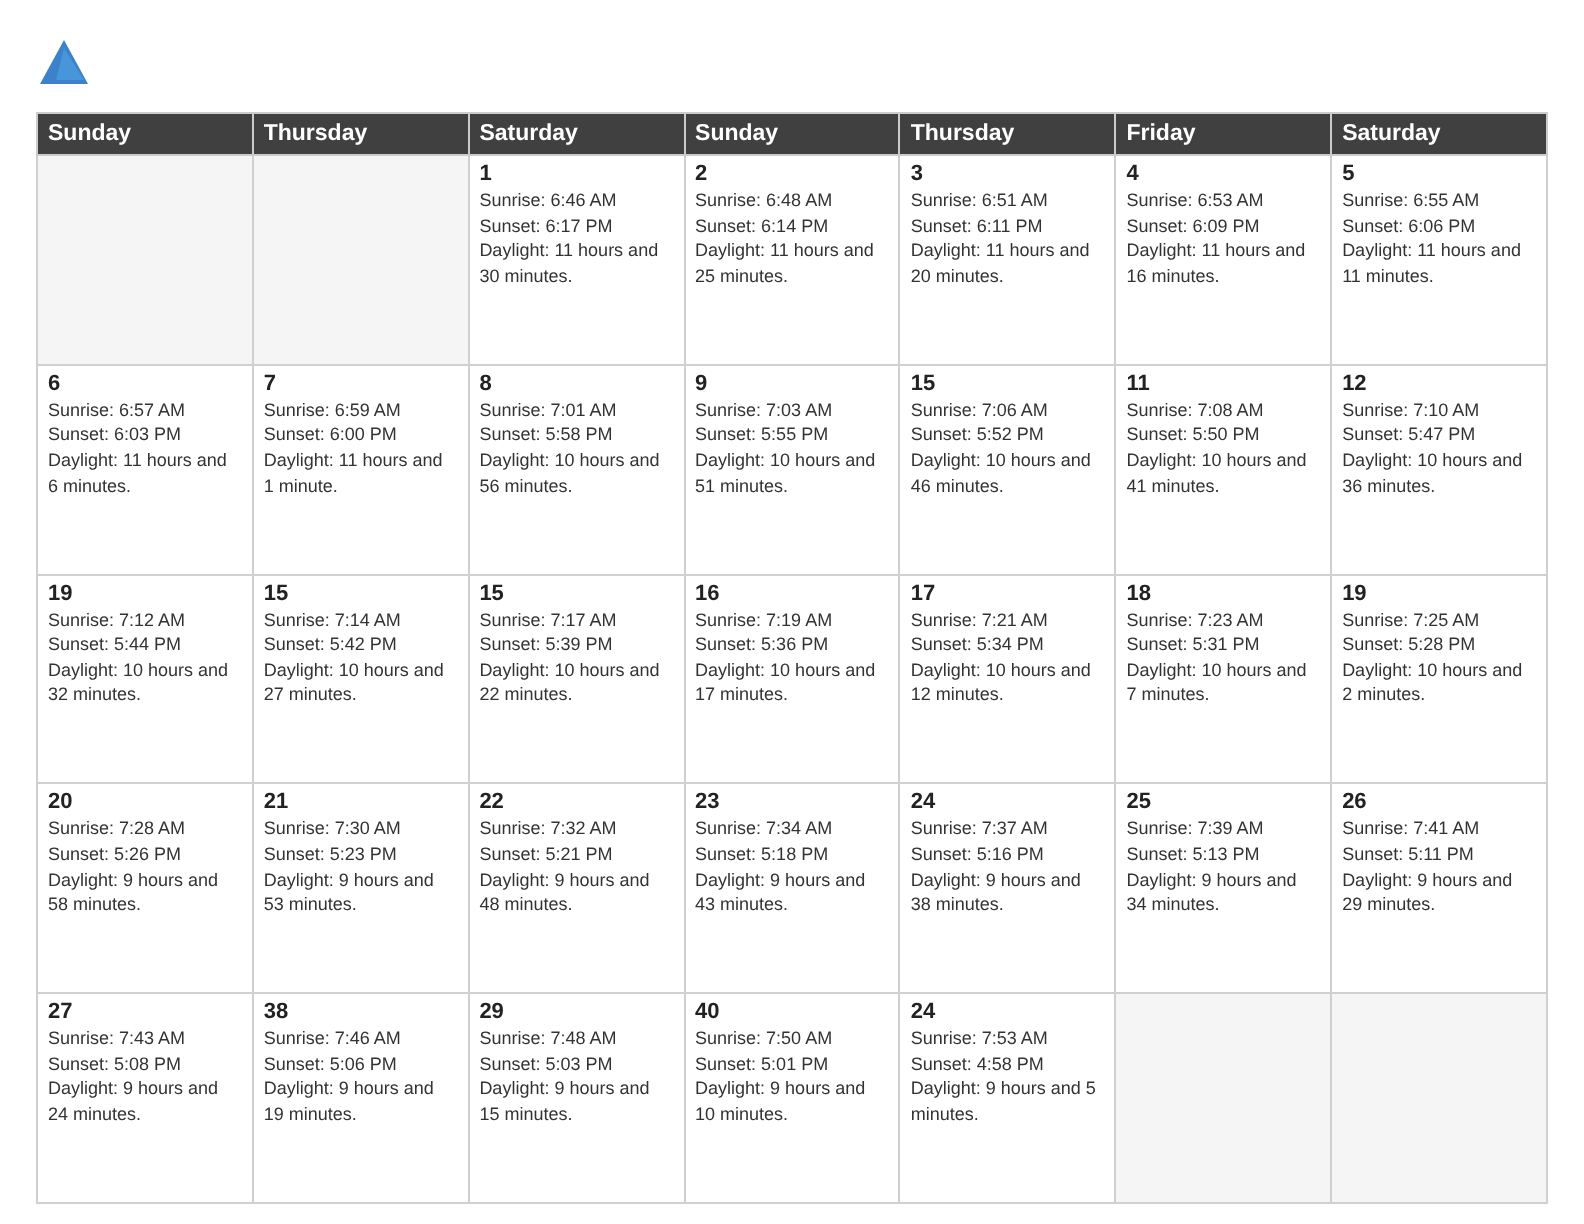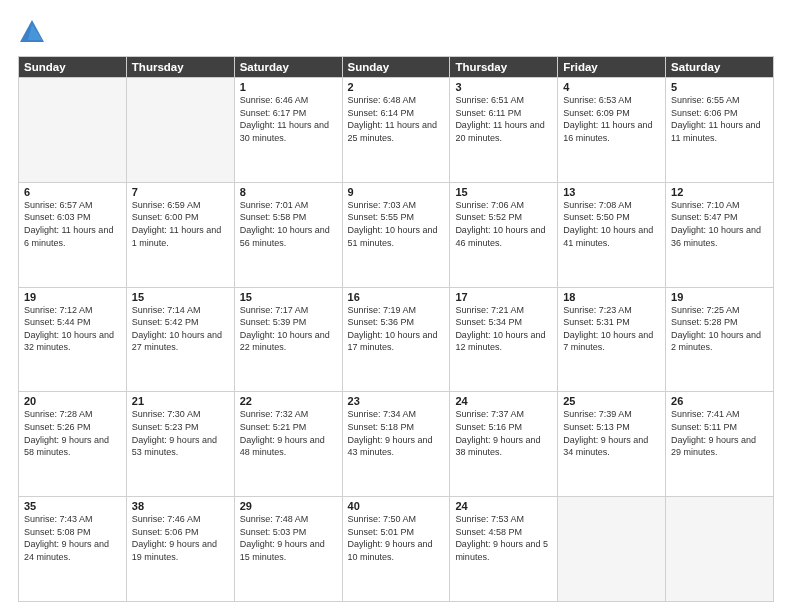--- a/index.html
+++ b/index.html
@@ -205,21 +205,21 @@
       </td>
           <td>
         <span class="day-num">15</span>
         <div class="day-info">
           Sunrise: 7:06 AM<br>
           Sunset: 5:52 PM<br>
           Daylight: 10 hours and 46 minutes.
         </div>
       </td>
           <td>
-        <span class="day-num">13</span>
+        <span class="day-num">11</span>
         <div class="day-info">
           Sunrise: 7:08 AM<br>
           Sunset: 5:50 PM<br>
           Daylight: 10 hours and 41 minutes.
         </div>
       </td>
           <td>
         <span class="day-num">12</span>
         <div class="day-info">
           Sunrise: 7:10 AM<br>
@@ -339,21 +339,21 @@
         <span class="day-num">26</span>
         <div class="day-info">
           Sunrise: 7:41 AM<br>
           Sunset: 5:11 PM<br>
           Daylight: 9 hours and 29 minutes.
         </div>
       </td>
         </tr>
         <tr>
           <td>
-        <span class="day-num">35</span>
+        <span class="day-num">27</span>
         <div class="day-info">
           Sunrise: 7:43 AM<br>
           Sunset: 5:08 PM<br>
           Daylight: 9 hours and 24 minutes.
         </div>
       </td>
           <td>
         <span class="day-num">38</span>
         <div class="day-info">
           Sunrise: 7:46 AM<br>

